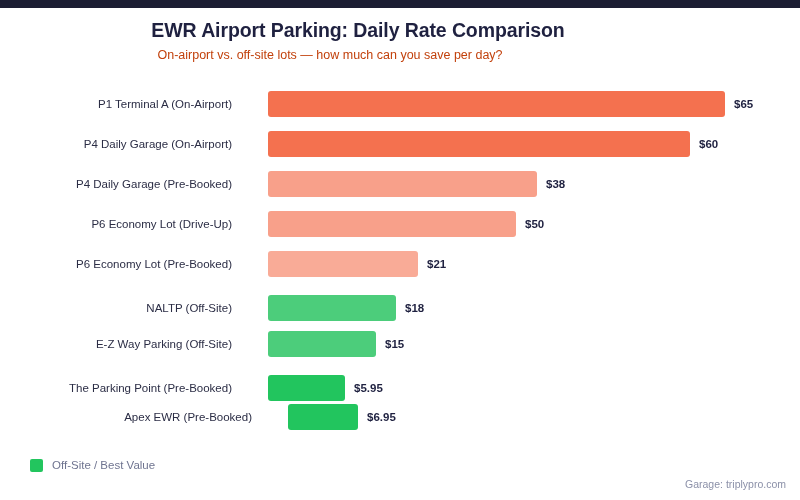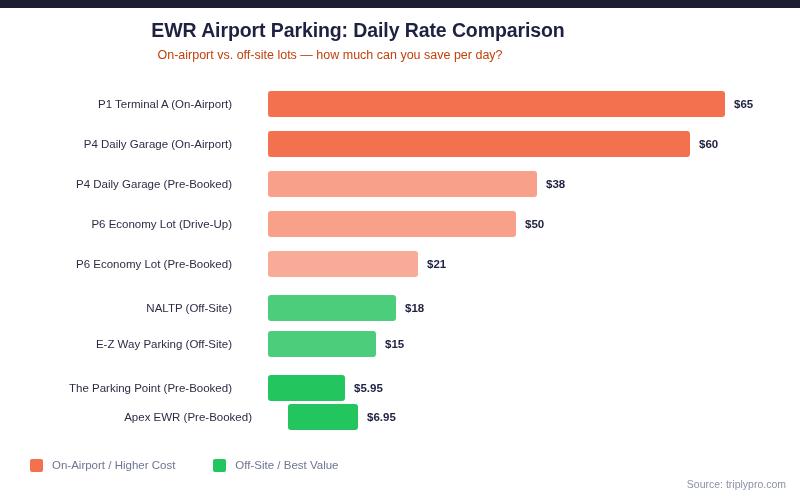--- a/index.html
+++ b/index.html
@@ -211,22 +211,18 @@
       <div class="row-label">Apex EWR (Pre-Booked)</div>
       <div class="bar-track">
         <div class="bar-fill" style="width: 70px; background: rgb(34, 197, 94);"></div>
         <div class="bar-value" style="left: 79px;">$6.95</div>
       </div>
     </div>
   </div>
 
 <div id="legend">
     <div class="legend-item">
-      <span class="legend-swatch" style="background: rgb(244, 113, 79);"></span>
-      <span class="legend-label">On-Airport / Higher Cost</span>
-    </div>
-    <div class="legend-item">
       <span class="legend-swatch" style="background: rgb(34, 197, 94);"></span>
       <span class="legend-label">Off-Site / Best Value</span>
     </div>
   </div>
 
-<div id="source-note">Source: triplypro.com</div>
+<div id="source-note">Garage: triplypro.com</div>
 
 </body></html>

